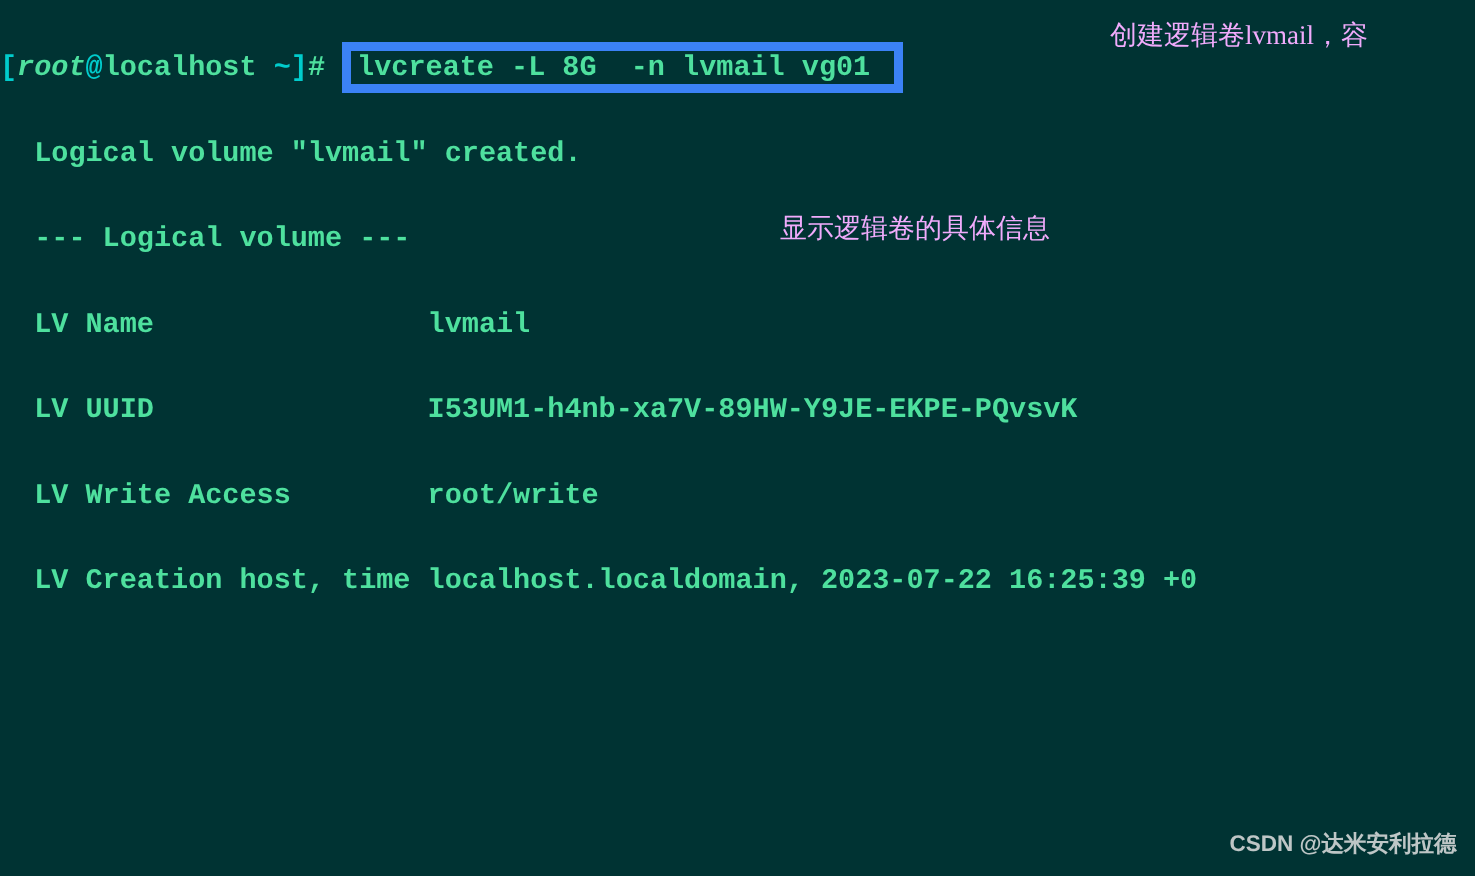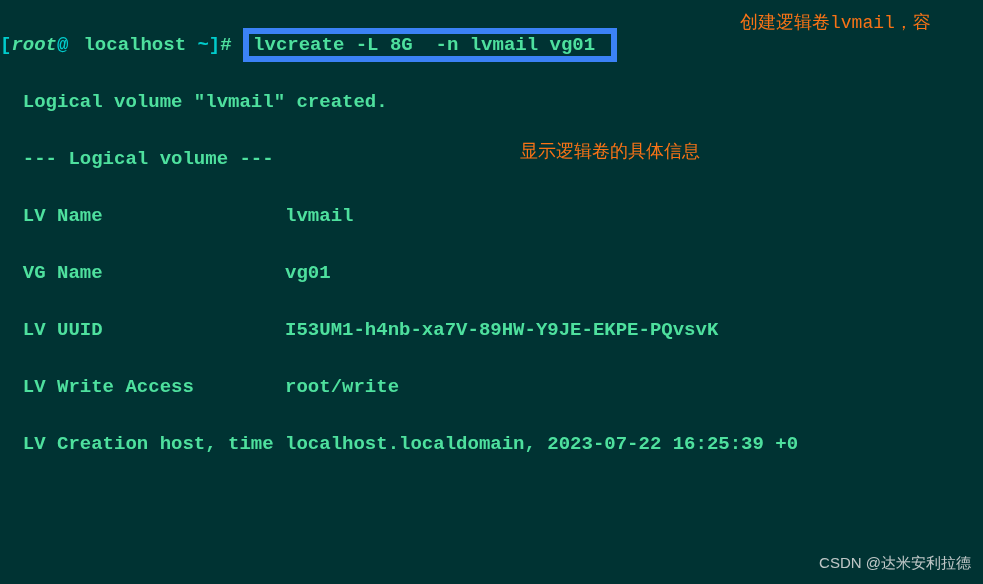--- a/index.html
+++ b/index.html
@@ -25,66 +25,64 @@
     }
     .prompt-user {
       color: #4ee09e;
       font-style: italic;
     }
     .prompt-at {
       color: #00cccc;
     }
     .prompt-host {
       color: #4ee09e;
-      margin-left: 15px;
     }
     .prompt-path {
       color: #00cccc;
     }
     .prompt-hash {
       color: #4ee09e;
     }
     .highlight-box {
       border: 6px solid #3b82f6;
       padding: 0 4px;
       display: inline;
     }
     .output {
       color: #4ee09e;
     }
     .annotation {
-      color: #f97316;
-      font-family: Liberation Mono, monospace;
+      color: #f0abfc;
+      font-family: Liberation Serif, serif;
       font-weight: normal;
       font-size: 18px;
       position: absolute;
     }
     .watermark {
       position: absolute;
       bottom: 10px;
       right: 12px;
       color: #e0e0e0;
       font-family: 'Microsoft YaHei', sans-serif;
       font-size: 15px;
-      font-weight: normal;
+      font-weight: bold;
       opacity: 0.85;
     }
     .line {
       display: block;
     }
   </style>
 </head>
 <body>
 
 <div class="terminal">
 <span class="line"><span class="prompt-bracket">[</span><span class="prompt-user">root</span><span class="prompt-at">@</span><span class="prompt-host">localhost</span><span class="prompt-bracket"> </span><span class="prompt-path">~</span><span class="prompt-bracket">]</span><span class="prompt-hash"># </span><span class="highlight-box">lvcreate -L 8G  -n lvmail vg01 </span></span>
 <span class="line output">  Logical volume "lvmail" created.</span>
 <span class="line output">  --- Logical volume ---</span>
 <span class="line output"><span>  LV Name                </span><span>lvmail</span></span>
-<span class="line output"><span>  VG Name                </span><span>vg01</span></span>
 <span class="line output"><span>  LV UUID                </span><span>I53UM1-h4nb-xa7V-89HW-Y9JE-EKPE-PQvsvK</span></span>
 <span class="line output"><span>  LV Write Access        </span><span>root/write</span></span>
 <span class="line output"><span>  LV Creation host, time </span><span>localhost.localdomain, 2023-07-22 16:25:39 +0</span></span>
 
 
 
 
 
 
 

